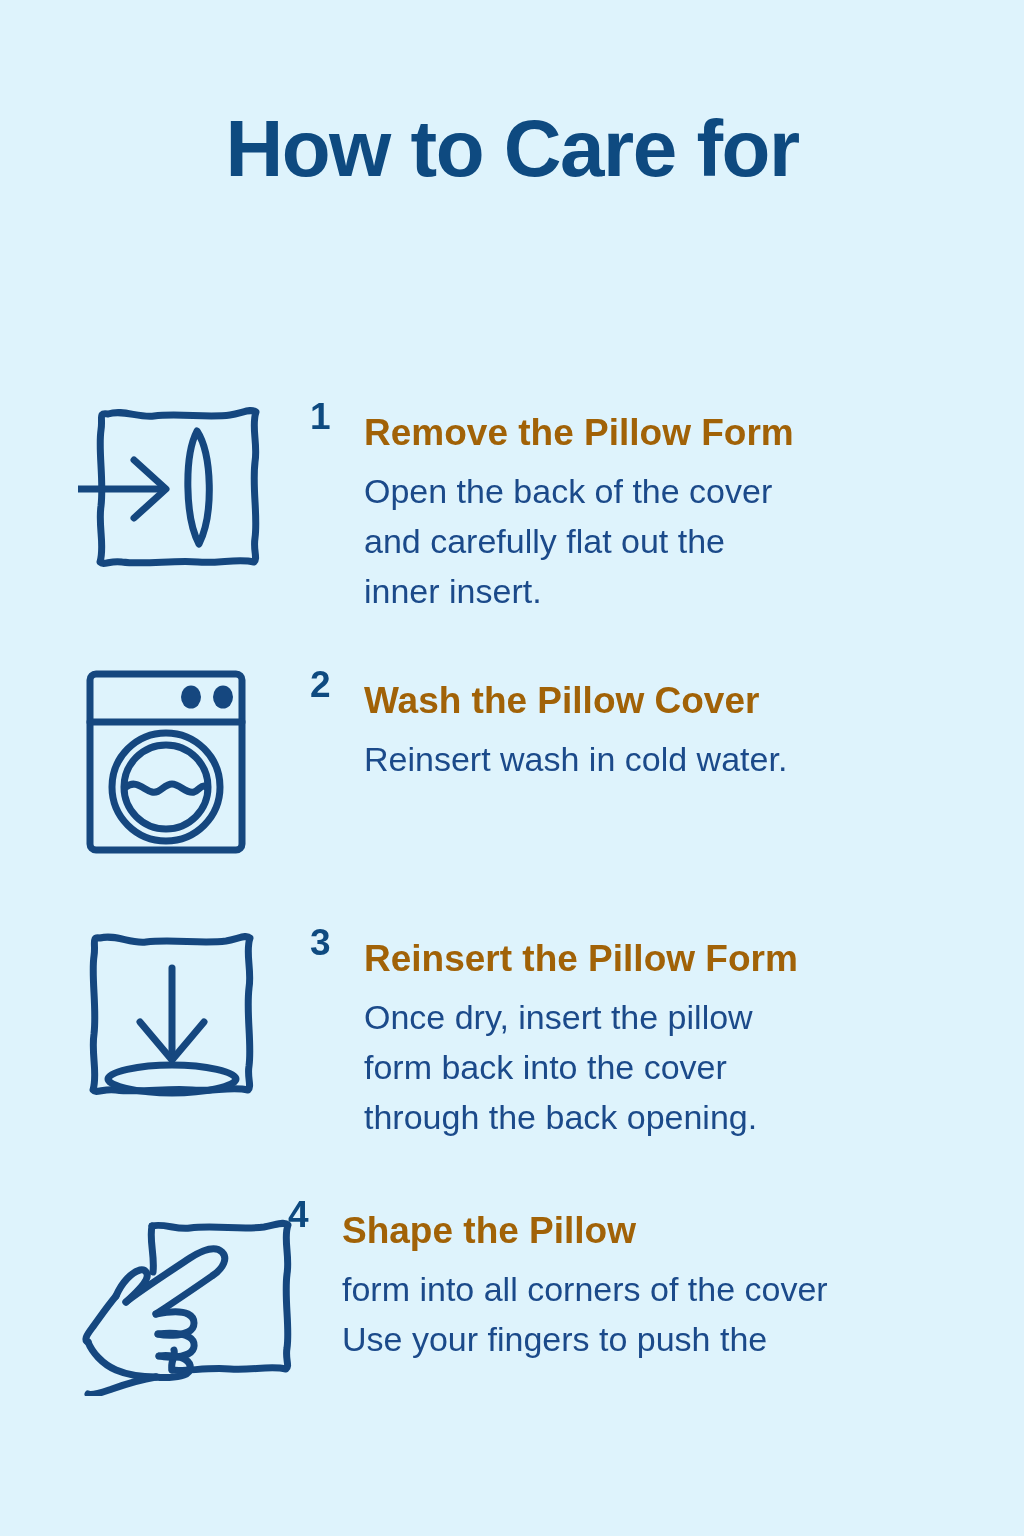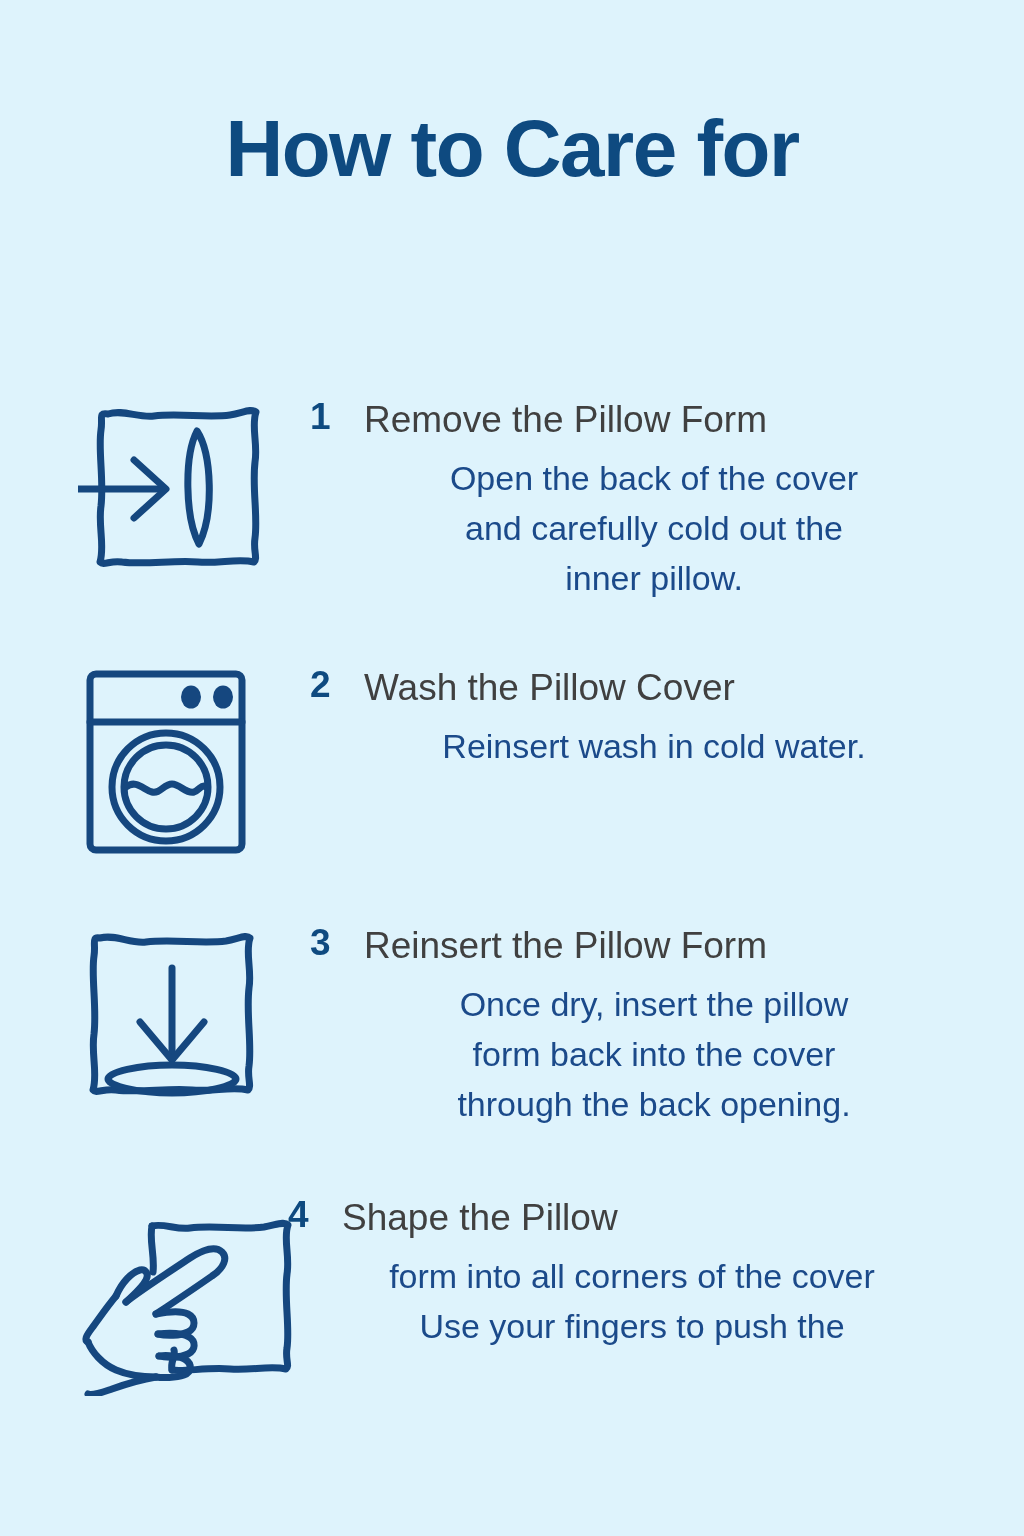--- a/index.html
+++ b/index.html
@@ -84,36 +84,35 @@
     font-size: 37px;
     line-height: 46px;
     width: 54px;
     flex: 0 0 54px;
     font-stretch: condensed;
   }
   .step-body {
     flex: 1 1 auto;
   }
   .step-heading {
-    color: #404040;
-    font-weight: 400;
+    color: #a16207;
+    font-weight: 700;
     font-size: 37px;
     line-height: 46px;
-    margin: 3px 0 10px 0;
+    margin: 16px 0 10px 0;
     font-stretch: condensed;
     white-space: nowrap;
   }
   .step-desc {
     color: #1B4A8A;
     font-weight: 400;
     font-size: 34px;
     line-height: 50px;
     font-stretch: condensed;
     max-width: 580px;
-    text-align: center;
   }
   .step-desc .em {
     font-weight: 400;
   }
   .desc-line { display: block; white-space: nowrap; }
 
   svg { display: block; }
 </style>
 </head>
 <body>
@@ -139,22 +138,22 @@
             <path d="M56 64 L 88 93 L 56 122"></path>
           </svg>
         </span>
       </div>
       <div class="text-cell">
         <div class="step-num">1</div>
         <div class="step-body">
           <div class="step-heading">Remove the Pillow Form</div>
           <div class="step-desc">
             <span class="desc-line">Open the back of the cover</span>
-            <span class="desc-line">and carefully cold out the</span>
-            <span class="desc-line">inner pillow.</span>
+            <span class="desc-line">and carefully flat out the</span>
+            <span class="desc-line">inner insert.</span>
           </div>
         </div>
       </div>
     </div>
 
     <div class="step step-2">
       <div class="icon-cell icon-wash">
         <span>
           <svg width="185" height="192" viewBox="0 0 185 192" fill="none" stroke="#15477F" stroke-width="7" stroke-linecap="round" stroke-linejoin="round">
             <rect x="12" y="8" width="152" height="176" rx="6"></rect>

